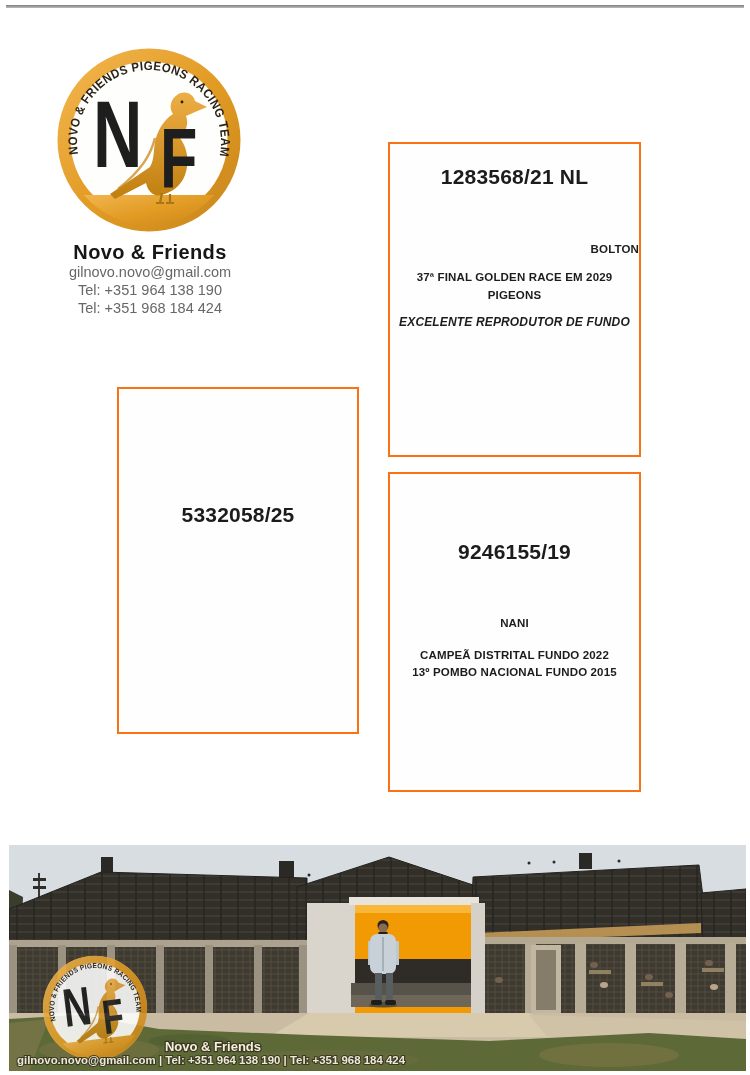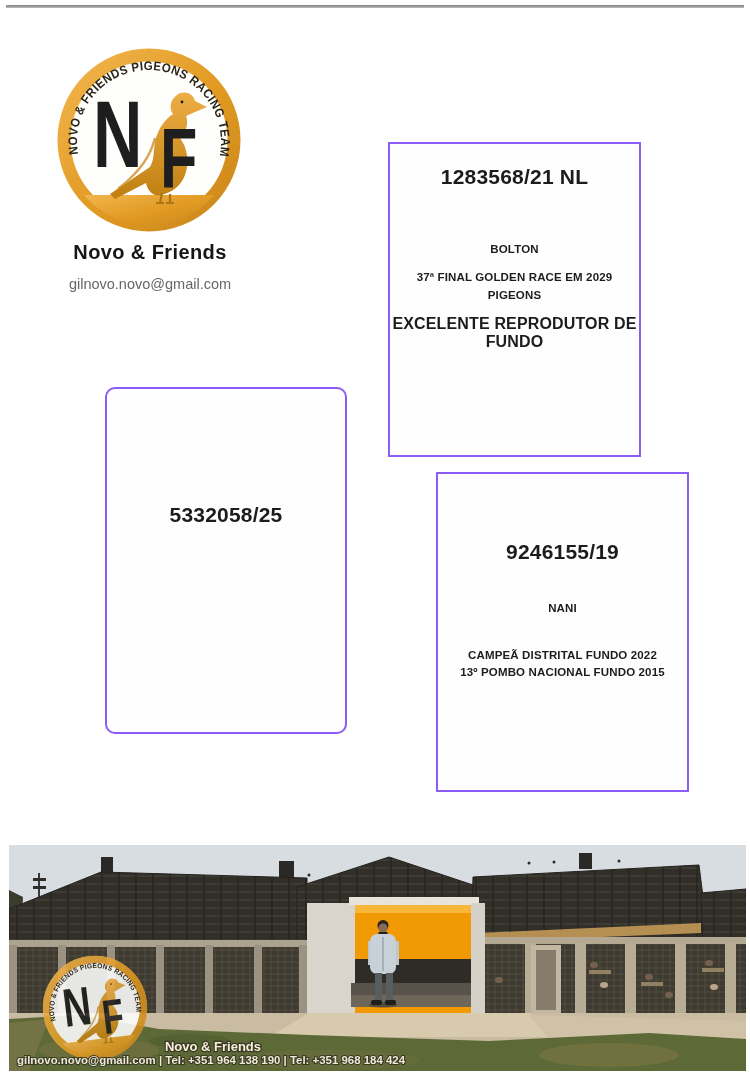--- a/index.html
+++ b/index.html
@@ -5,37 +5,37 @@
   html,body{margin:0;padding:0;background:#e9e9e9;}
   .page{
     position:relative;width:750px;height:1075px;background:#ffffff;
     font-family:"Liberation Sans",sans-serif;overflow:hidden;margin:0 auto;
   }
   .top-rule{position:absolute;left:6px;top:5px;width:738px;height:3px;
     background:linear-gradient(#7e7e7e,#bdbdbd);}
   
   .contact{position:absolute;left:28px;top:241px;width:244px;text-align:center;}
   .contact .team{font-size:20px;font-weight:bold;color:#161616;letter-spacing:.4px;line-height:22px;}
-  .contact .line{font-size:14.5px;color:#676767;line-height:18px;margin-top:12px;}
+  .contact .line{font-size:14.5px;color:#676767;line-height:18px;}
   
-  .pbox{position:absolute;border:2px solid #8b5cf6;background:#fffefe;}
+  .pbox{position:absolute;border:2px solid #f97316;background:#fffefe;}
   .box-sire{left:388px;top:142px;width:249px;height:311px;}
-  .box-subject{left:105px;top:387px;width:238px;height:343px;border-radius:10px;}
-  .box-dam{left:388px;top:472px;width:249px;height:316px;margin-left:48px;}
+  .box-subject{left:117px;top:387px;width:238px;height:343px;}
+  .box-dam{left:388px;top:472px;width:249px;height:316px;}
   .pbox span{position:absolute;left:0;width:100%;text-align:center;color:#1c1c1c;}
   .ring-number{font-size:21px;font-weight:bold;letter-spacing:.2px;}
   .achv{font-size:11.5px;font-weight:bold;letter-spacing:.15px;}
   .box-sire .ring-number{top:21px;}
-  .box-sire .l1{top:99px;}
+  .box-sire .l1{top:99px;text-align:right;}
   .box-sire .l2{top:127px;}
   .box-sire .l3{top:145px;}
-  .box-sire .l4{top:171px;font-size:16px;}
+  .box-sire .l4{top:171px;font-size:12px;font-style:italic;}
   .box-subject .ring-number{top:114px;}
   .box-dam .ring-number{top:66px;}
-  .box-dam .l1{top:128px;text-align:center;}
+  .box-dam .l1{top:143px;text-align:center;}
   .box-dam .l2{top:175px;}
   .box-dam .l3{top:192px;}
   
   .photo{position:absolute;left:9px;top:845px;width:737px;height:226px;}
   svg text{font-family:"Liberation Sans",sans-serif;}
 </style>
 </head>
 <body>
 
 <div class="page">
@@ -82,20 +82,22 @@
           <text font-size="85" font-weight="bold" fill="#1e1e1e">F</text>
         </g>
       </g>
     </defs>
     <use href="#nf-logo-group"></use>
   </svg>
 
   <div class="contact">
     <div class="team">Novo &amp; Friends</div>
     <div class="line">gilnovo.novo@gmail.com</div>
+    <div class="line">Tel: +351 964 138 190</div>
+    <div class="line">Tel: +351 968 184 424</div>
   </div>
 
   <div class="pbox box-sire">
     <span class="ring-number">1283568/21 NL</span>
     <span class="achv l1">BOLTON</span>
     <span class="achv l2">37ª FINAL GOLDEN RACE EM 2029</span>
     <span class="achv l3">PIGEONS</span>
     <span class="achv l4">EXCELENTE REPRODUTOR DE FUNDO</span>
   </div>
 

